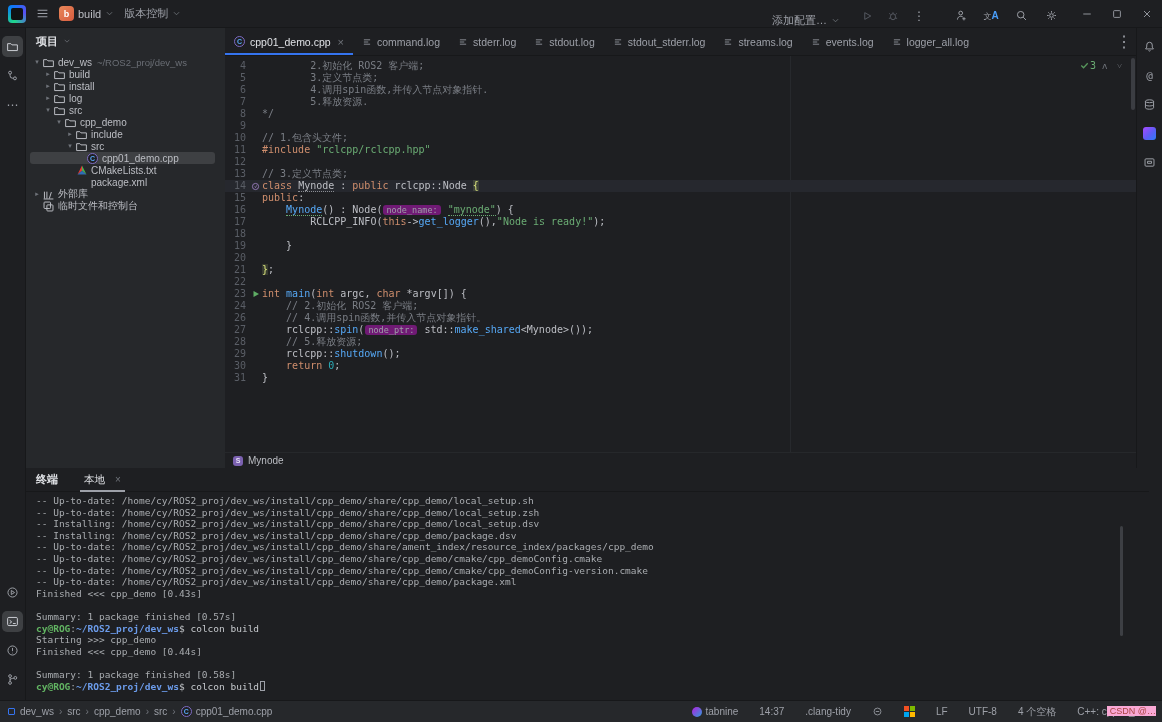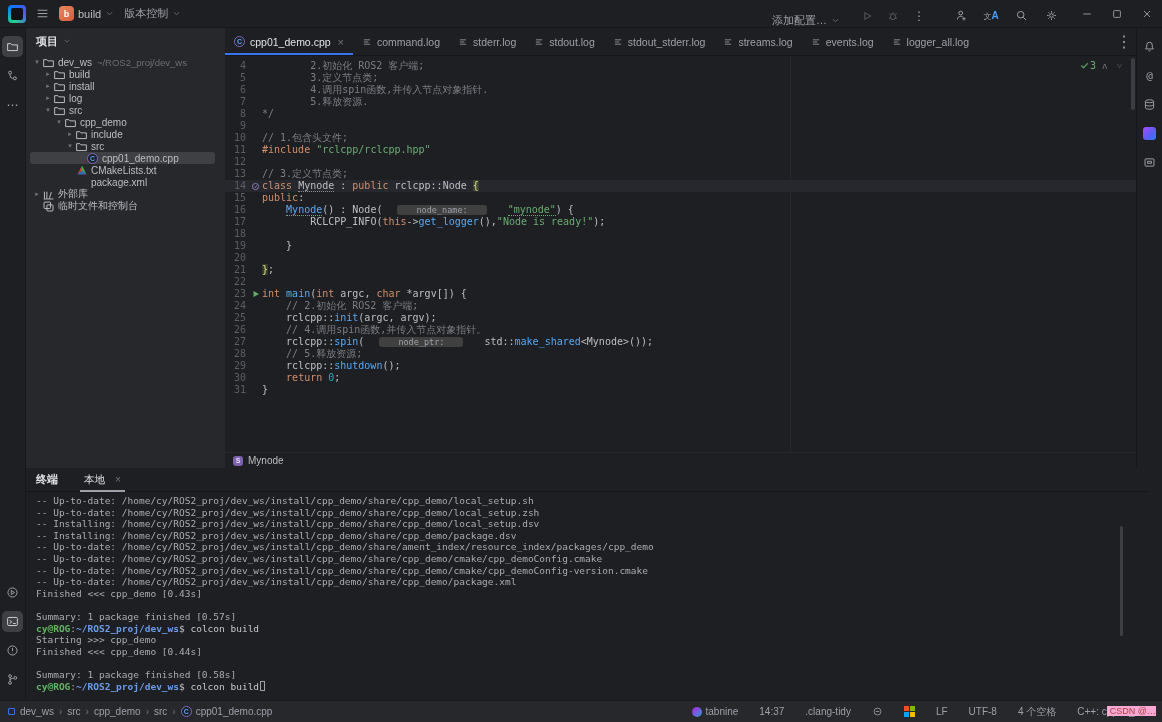--- a/index.html
+++ b/index.html
@@ -68,22 +68,22 @@
   .guide{position:absolute;top:0;bottom:0;left:565px;width:1px;background:#27292D;}
   .cline{height:12px;line-height:12px;display:flex;white-space:pre;}
   .cline.caret{background:#26282E;}
   .gut-num{width:24px;flex:0 0 24px;text-align:right;color:#5A5E66;padding-right:3px;}
   .gut-ic{width:13px;flex:0 0 13px;display:flex;align-items:center;justify-content:center;}
   .ccontent{color:#BCBEC4;}
   .kw{color:#CF8E6D;} .str{color:#6AAB73;} .cmt{color:#7A7E85;} .fn{color:#56A8F5;} .num{color:#2AACB8;}
   .mac{color:#BCBEC4;}
   .ul{border-bottom:1px dotted #8A8D92;} .ulg{border-bottom:1px dotted #6AAB73;}
   .brace{color:#D6E07C;background:rgba(214,224,124,.14);}
-  .inlay{display:inline-block;background:#404040;color:#9DA0A8;border-radius:3px;padding:0 19px;
-         font-size:8.5px;line-height:10px;margin:0 15px;vertical-align:baseline;}
+  .inlay{display:inline-block;background:#701a75;color:#9DA0A8;border-radius:3px;padding:0 3px;
+         font-size:8.5px;line-height:10px;margin:0 1px;vertical-align:baseline;}
   .inspection{position:absolute;top:4px;right:12px;display:flex;align-items:center;gap:6px;font-size:10px;}
   .insp-ok{color:#6AAB73;display:flex;align-items:center;gap:1px;}
   .insp-arrows{color:#6F737A;letter-spacing:2px;font-size:9px;}
   .ed-scroll{position:absolute;top:2px;right:1px;width:4px;height:52px;border-radius:2px;background:#3B3D42;}
 
   .sticky{position:absolute;left:0;right:0;top:424px;height:16px;background:#1E1F22;border-top:1px solid #26282B;
           display:flex;align-items:center;gap:5px;padding-left:8px;font-size:10px;color:#BCBEC4;}
   .cls-ic{width:10px;height:10px;border-radius:3px;background:#7B61B0;color:#E6E0F5;font-size:7px;font-weight:bold;
           display:flex;align-items:center;justify-content:center;}
 
@@ -592,21 +592,20 @@
           <div class="cline"><span class="gut-num">17</span><span class="gut-ic"></span><span class="ccontent"><span>        </span><span class="mac">RCLCPP_INFO</span><span>(</span><span class="kw">this</span><span>-&gt;</span><span class="fn">get_logger</span><span>(),</span><span class="str">"Node is ready!"</span><span>);</span></span></div>
           <div class="cline"><span class="gut-num">18</span><span class="gut-ic"></span><span class="ccontent"></span></div>
           <div class="cline"><span class="gut-num">19</span><span class="gut-ic"></span><span class="ccontent"><span>    }</span></span></div>
           <div class="cline"><span class="gut-num">20</span><span class="gut-ic"></span><span class="ccontent"></span></div>
           <div class="cline"><span class="gut-num">21</span><span class="gut-ic"></span><span class="ccontent"><span class="brace">}</span><span>;</span></span></div>
           <div class="cline"><span class="gut-num">22</span><span class="gut-ic"></span><span class="ccontent"></span></div>
           <div class="cline"><span class="gut-num">23</span><span class="gut-ic"><span><svg width="8" height="8" viewBox="0 0 16 16">
                   <path d="M3 2l11 6-11 6z" fill="#5FAD65"></path>
                 </svg></span></span><span class="ccontent"><span class="kw">int</span><span> </span><span class="fn">main</span><span>(</span><span class="kw">int</span><span> argc, </span><span class="kw">char</span><span> *argv[]) {</span></span></div>
           <div class="cline"><span class="gut-num">24</span><span class="gut-ic"></span><span class="ccontent"><span>    </span><span class="cmt">// 2.初始化 ROS2 客户端;</span></span></div>
-          <div class="cline"><span class="gut-num">25</span><span class="gut-ic"></span><span class="ccontent"><span>    rclcpp::</span><span class="fn">init</span><span>(argc, argv);</span></span></div>
           <div class="cline"><span class="gut-num">26</span><span class="gut-ic"></span><span class="ccontent"><span>    </span><span class="cmt">// 4.调用spin函数,并传入节点对象指针。</span></span></div>
           <div class="cline"><span class="gut-num">27</span><span class="gut-ic"></span><span class="ccontent"><span>    rclcpp::</span><span class="fn">spin</span><span>(</span><span class="inlay">node_ptr:</span><span> std::</span><span class="fn">make_shared</span><span>&lt;Mynode&gt;());</span></span></div>
           <div class="cline"><span class="gut-num">28</span><span class="gut-ic"></span><span class="ccontent"><span>    </span><span class="cmt">// 5.释放资源;</span></span></div>
           <div class="cline"><span class="gut-num">29</span><span class="gut-ic"></span><span class="ccontent"><span>    rclcpp::</span><span class="fn">shutdown</span><span>();</span></span></div>
           <div class="cline"><span class="gut-num">30</span><span class="gut-ic"></span><span class="ccontent"><span>    </span><span class="kw">return</span><span> </span><span class="num">0</span><span>;</span></span></div>
           <div class="cline"><span class="gut-num">31</span><span class="gut-ic"></span><span class="ccontent"><span>}</span></span></div>
         </div>
       <div class="inspection">
         <span class="insp-ok">
           <svg width="9" height="9" viewBox="0 0 14 14">

